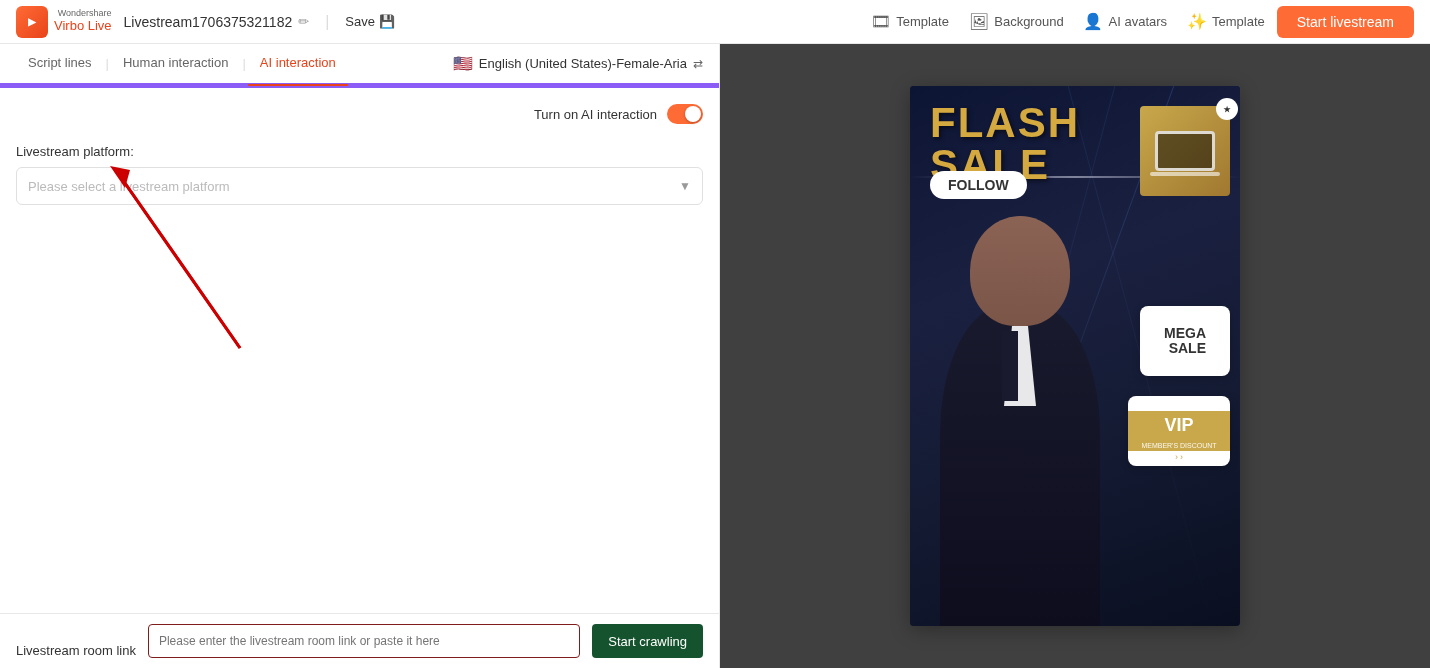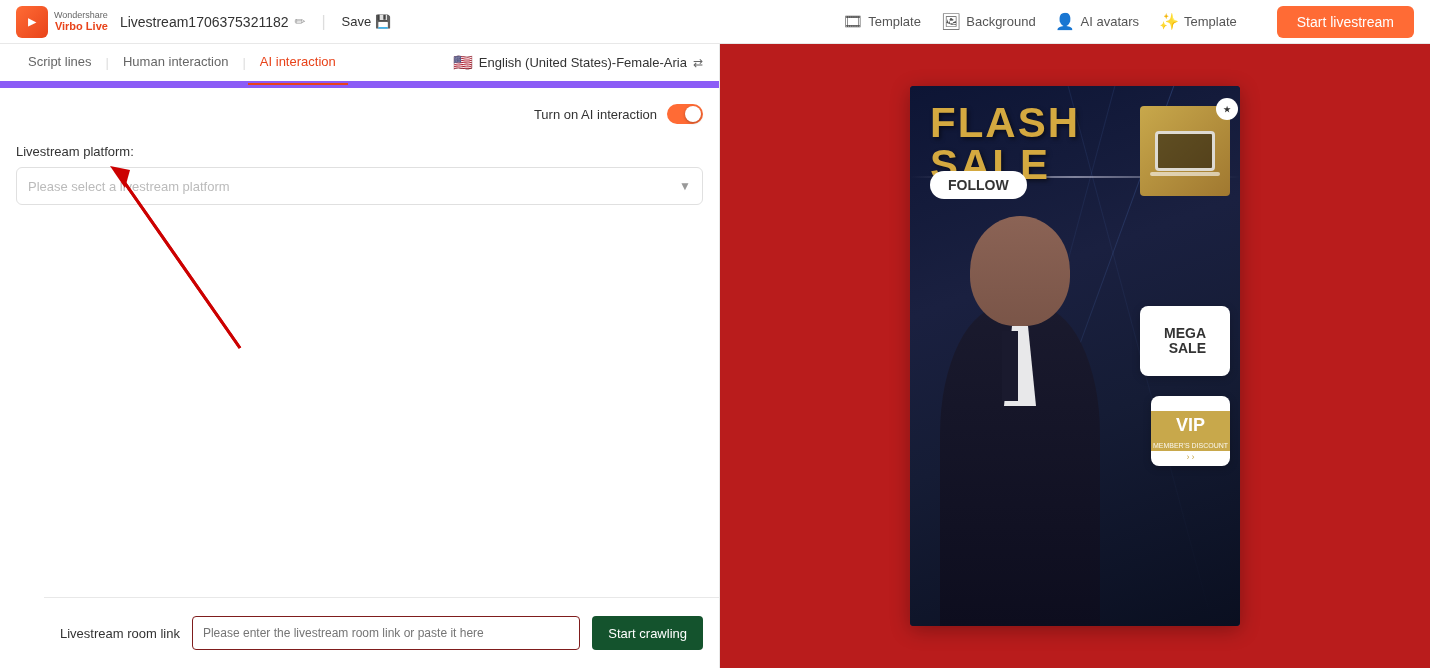--- a/index.html
+++ b/index.html
@@ -33,21 +33,21 @@
       font-weight: bold;
       flex-shrink: 0;
     }
     .logo-text {
       display: flex;
       flex-direction: column;
       line-height: 1.1;
       text-align: right;
     }
     .logo-text span:first-child { font-size: 9px; color: #666; }
-    .logo-text span:last-child { font-size: 11px; font-weight: bold; color: #e8431a; }
+    .logo-text span:last-child { font-size: 13px; font-weight: normal; color: #e8431a; }
     .header-title {
       font-size: 14px;
       color: #333;
       display: flex;
       align-items: center;
       gap: 6px;
     }
     .edit-icon { color: #999; cursor: pointer; font-size: 13px; }
     .divider-v { color: #ddd; margin: 0 4px; }
     .save-btn {
@@ -79,21 +79,20 @@
     .tool-icon { font-size: 16px; }
     .start-btn {
       background: #ff6b35;
       color: white;
       border: none;
       border-radius: 6px;
       padding: 8px 20px;
       font-size: 14px;
       font-weight: 500;
       cursor: pointer;
-      margin-left: 28px;
     }
 
     
     .main-layout {
       display: flex;
       height: calc(668px - 44px);
     }
 
     
     .left-panel {
@@ -101,21 +100,21 @@
       background: #fff;
       border-right: 1px solid #e8e8e8;
       display: flex;
       flex-direction: column;
     }
 
     
     .tabs {
       display: flex;
       align-items: center;
-      border-bottom: 7px solid #8b5cf6;
+      border-bottom: 5px solid #8b5cf6;
       padding: 0 16px;
       height: 44px;
       gap: 0;
     }
     .tab {
       font-size: 13px;
       color: #666;
       padding: 0 12px;
       height: 44px;
       display: flex;
@@ -204,26 +203,25 @@
       top: 50%;
       transform: translateY(-50%);
       color: #999;
       pointer-events: none;
       font-size: 12px;
     }
 
     
     .bottom-bar {
       border-top: 1px solid #e8e8e8;
-      padding: 18px 16px;
-      display: flex;
-      align-items: center;
+      padding: 10px 16px;
+      display: flex;
+      align-items: flex-end;
       gap: 12px;
       background: #fff;
-      margin-left: 44px;
     }
     .bottom-label {
       font-size: 13px;
       color: #333;
       white-space: nowrap;
     }
     .bottom-input {
       flex: 1;
       height: 34px;
       border: 1px solid #7f1d1d;
@@ -241,21 +239,21 @@
       border-radius: 4px;
       padding: 0 16px;
       height: 34px;
       font-size: 13px;
       cursor: not-allowed;
     }
 
     
     .right-panel {
       flex: 1;
-      background: #b91c1c;
+      background: #404040;
       display: flex;
       align-items: center;
       justify-content: center;
       overflow: hidden;
     }
 
     .preview-container {
       width: 330px;
       height: 540px;
       background: #1a1a2e;
@@ -399,21 +397,21 @@
       color: #333;
       line-height: 1.1;
       text-align: right;
     }
 
     
     .vip-card {
       position: absolute;
       right: 10px;
       top: 310px;
-      width: 79px;
+      width: 102px;
       height: 70px;
       background: white;
       border-radius: 8px;
       display: flex;
       flex-direction: column;
       align-items: center;
       justify-content: center;
       z-index: 10;
       box-shadow: 0 2px 8px rgba(0,0,0,0.2);
       overflow: hidden;

